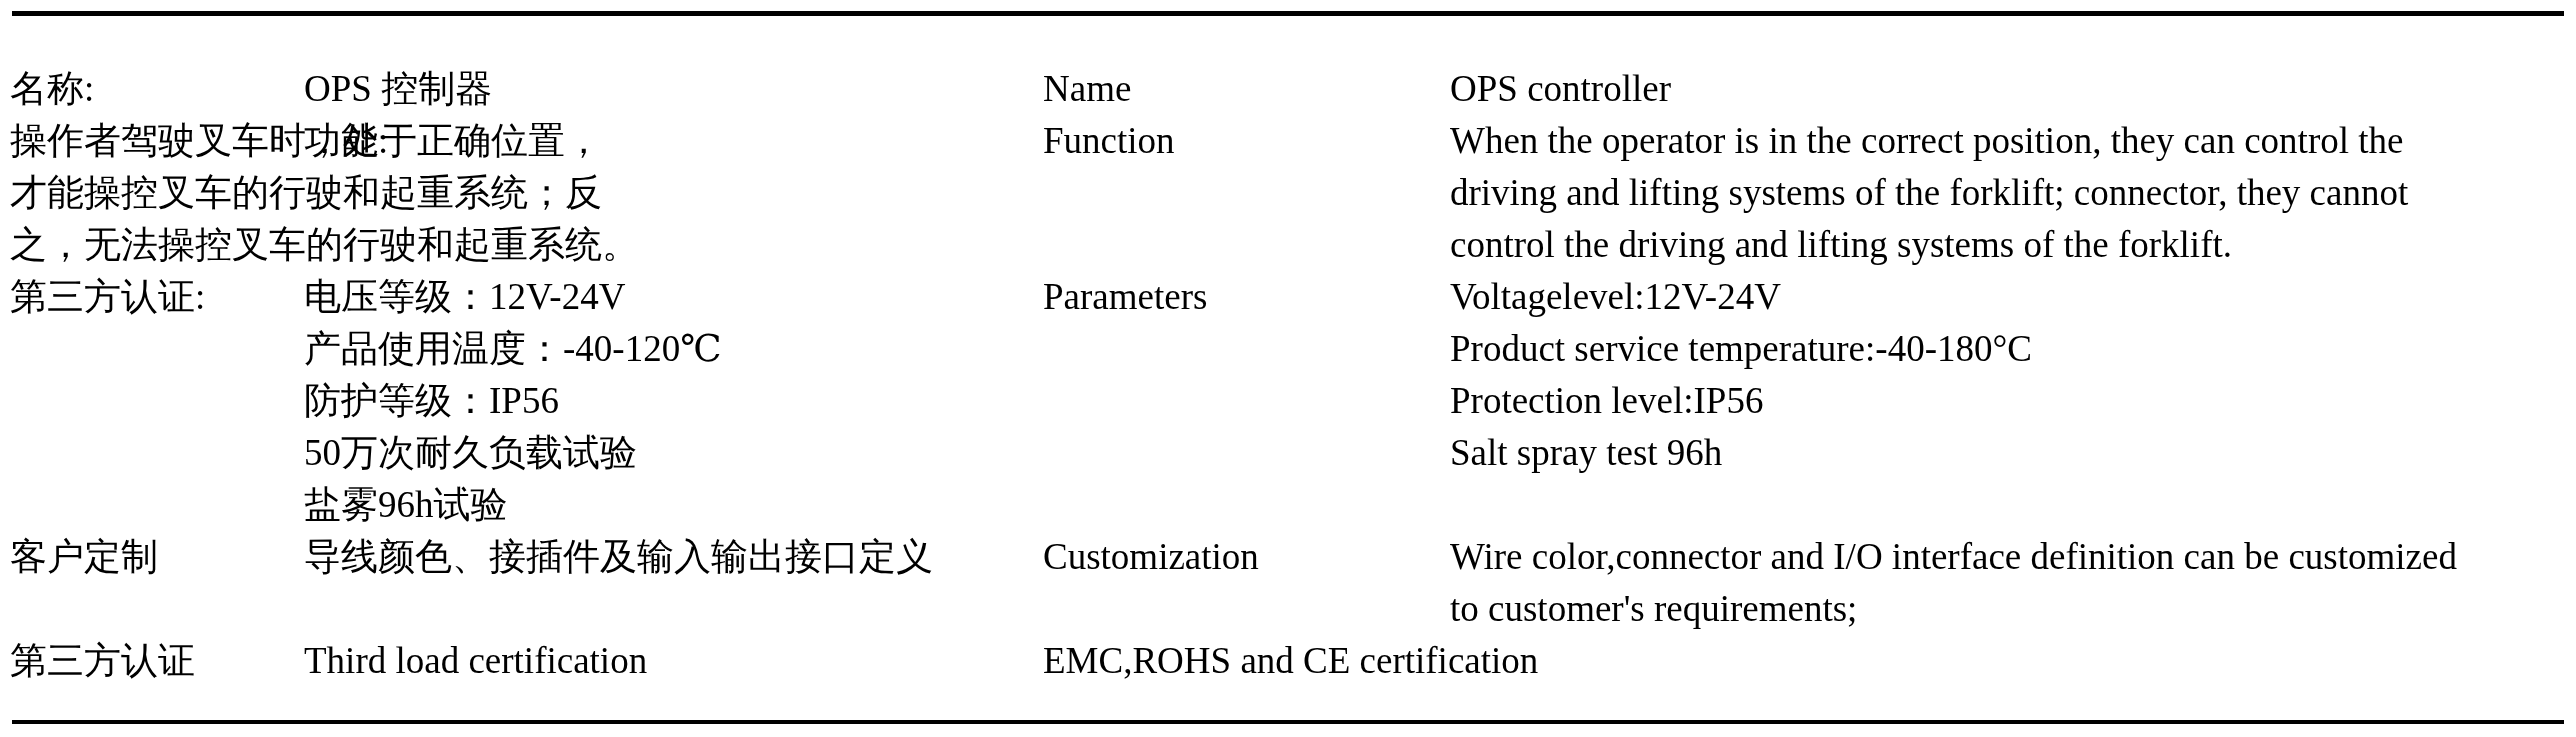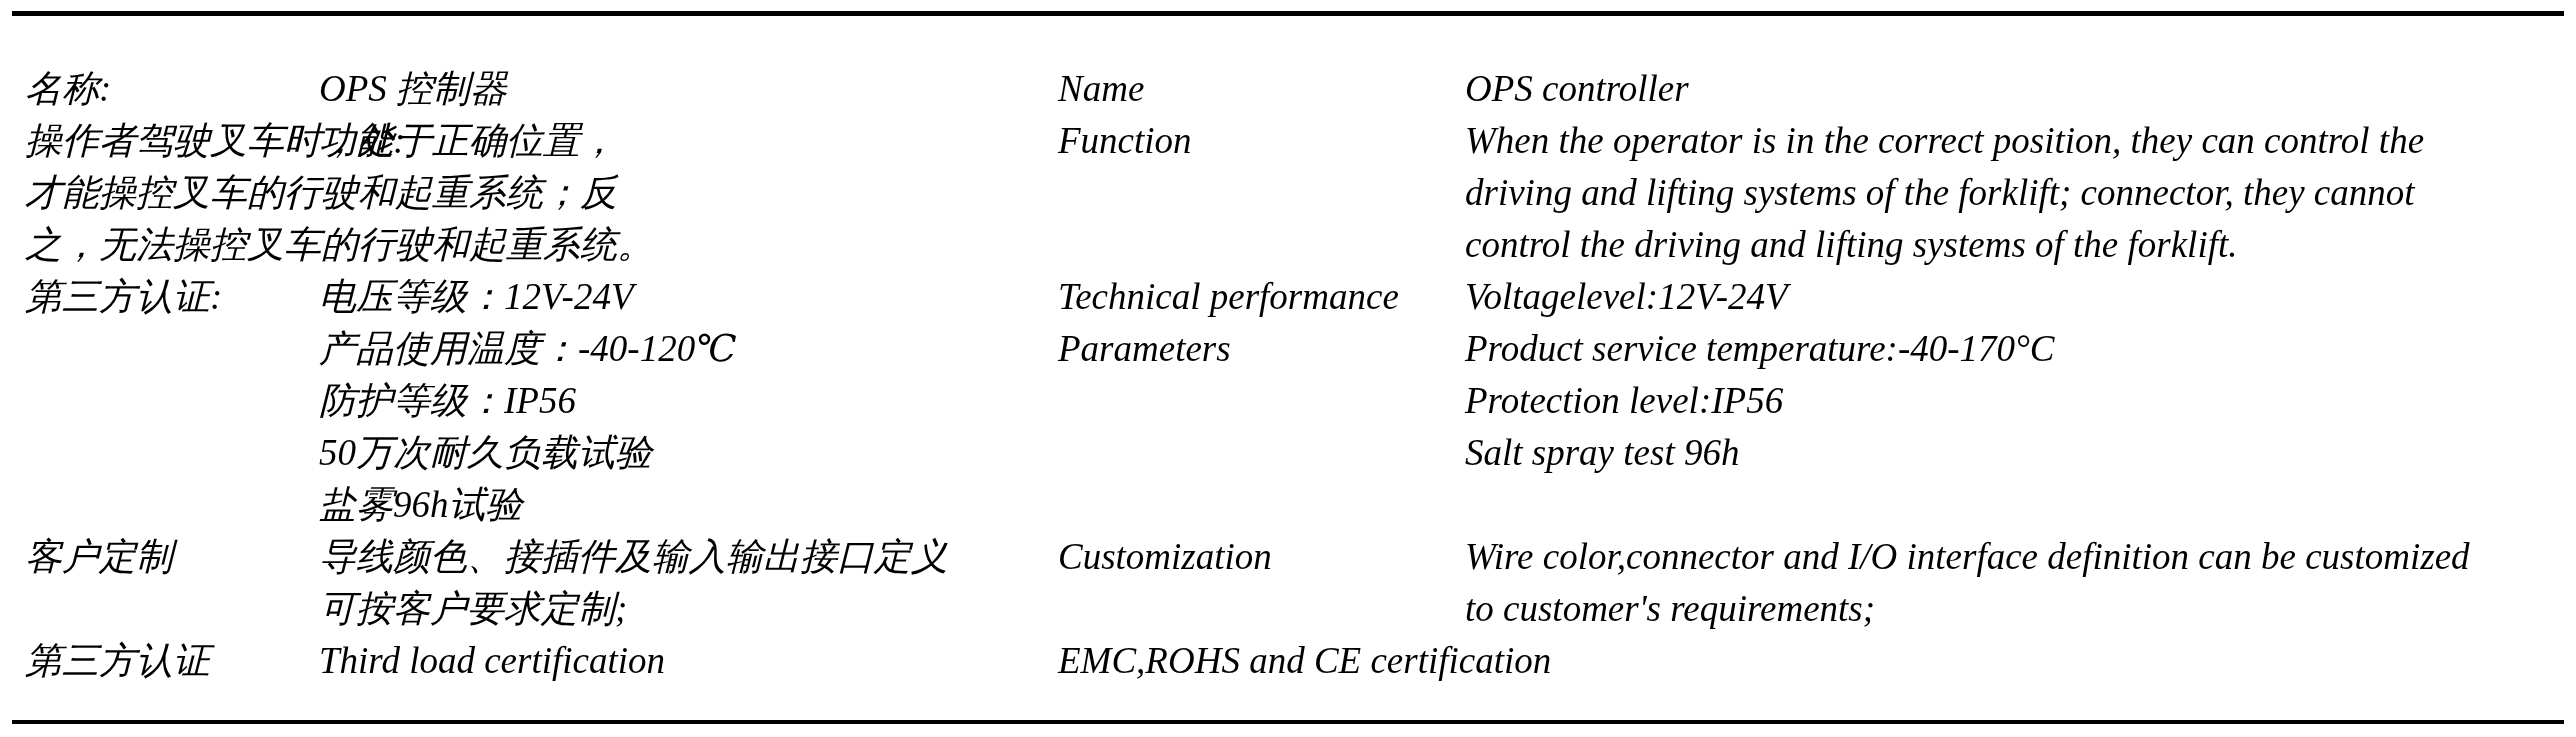--- a/index.html
+++ b/index.html
@@ -24,23 +24,22 @@
   .rule-bottom { top: 720px; }
   .spec {
     position: absolute;
     top: 63px;
     left: 0;
     width: 2576px;
   }
   .row {
     display: grid;
     grid-template-columns: 294px 739px 407px auto;
-    padding-left: 25px;
+    padding-left: 10px;
     align-items: start;
-    font-style: italic;
   }
   .cell { min-width: 0; }
   .line {
     font-size: 37px;
     line-height: 52px;
     white-space: nowrap;
   }
 </style>
 </head>
 <body>
@@ -89,38 +88,36 @@
         <div class="line">第三方认证:</div>
       </div>
       <div class="cell">
         <div class="line">电压等级：12V-24V</div>
         <div class="line">产品使用温度：-40-120℃</div>
         <div class="line">防护等级：IP56</div>
         <div class="line">50万次耐久负载试验</div>
         <div class="line">盐雾96h试验</div>
       </div>
       <div class="cell">
-        <div class="line">Technical performance</div>
         <div class="line">Parameters</div>
       </div>
       <div class="cell">
         <div class="line">Voltagelevel:12V-24V</div>
-        <div class="line">Product service temperature:-40-170°C</div>
+        <div class="line">Product service temperature:-40-180°C</div>
         <div class="line">Protection level:IP56</div>
         <div class="line">Salt spray test 96h</div>
       </div>
     </div>
 
     <div class="row">
       <div class="cell">
         <div class="line">客户定制</div>
       </div>
       <div class="cell">
         <div class="line">导线颜色、接插件及输入输出接口定义</div>
-        <div class="line">可按客户要求定制;</div>
       </div>
       <div class="cell">
         <div class="line">Customization</div>
       </div>
       <div class="cell">
         <div class="line">Wire color,connector and I/O interface definition can be customized</div>
         <div class="line">to customer's requirements;</div>
       </div>
     </div>
 

